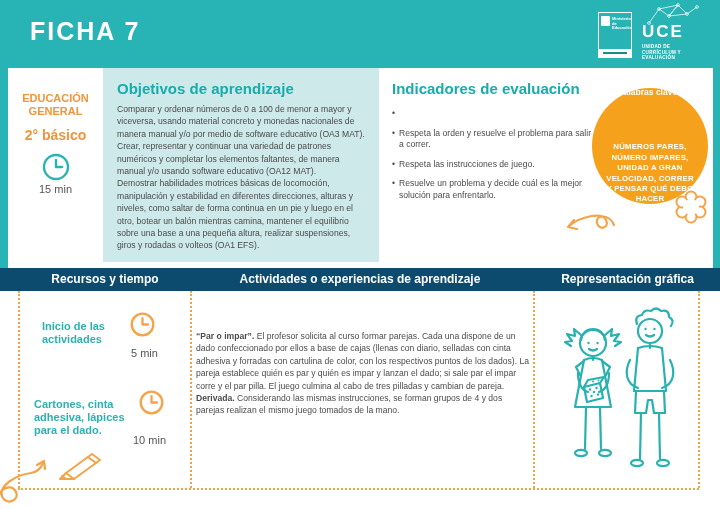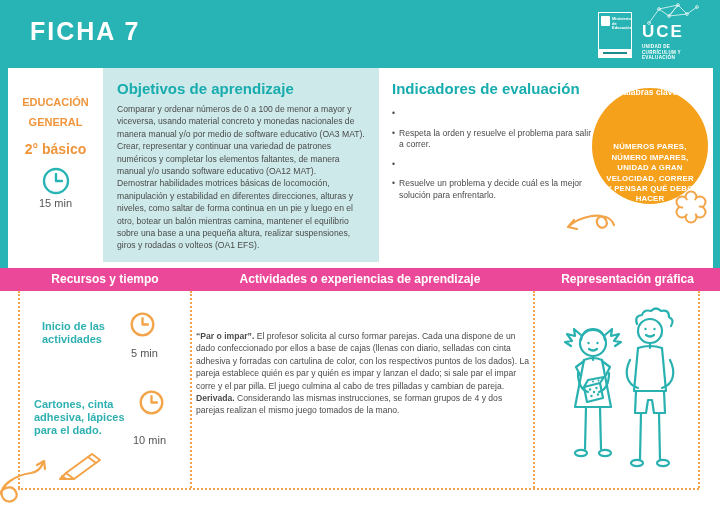--- a/index.html
+++ b/index.html
@@ -19,42 +19,42 @@
   .mineduc-strip i { display:block; margin:3px 4px; height:2px; background:#1d8b8b; }
   .uce-wrap { position:absolute; left:642px; top:22px; width:60px; }
   .uce-title { font-size:17px; font-weight:700; color:#fff; letter-spacing:2px; }
   .uce-sub { margin-top:2px; width:48px; font-size:4.6px; line-height:5.6px; color:#fff; font-weight:700; letter-spacing:0.3px; }
   .constellation { position:absolute; left:645px; top:1px; }
   
   .edge-l { position:absolute; left:0; top:68px; width:8px; height:200px; background:#28b4b4; }
   .edge-r { position:absolute; right:0; top:68px; width:7px; height:200px; background:#28b4b4; }
   
   .sidebar { position:absolute; left:8px; top:68px; width:95px; height:194px; text-align:center; }
-  .program { margin:24px auto 0; width:82px; font-size:11px; line-height:20px; font-weight:700; color:#f0953c; }
+  .program { margin:24px auto 0; width:82px; font-size:11px; line-height:13px; font-weight:700; color:#f0953c; }
   .grade { margin-top:9px; font-size:14px; font-weight:600; color:#f0953c; }
   .sidebar .clock { margin-top:9px; }
   .duration { margin-top:1px; font-size:11px; color:#555; }
   
   .objetivos { position:absolute; left:103px; top:68px; width:276px; height:194px; background:#cde9e9; padding:12px 14px; }
   .panel-h { font-size:15px; font-weight:800; color:#17acae; margin-bottom:6px; }
   .objetivos p { font-size:8.6px; line-height:12.4px; color:#4b4b4b; }
   
   .indicadores { position:absolute; left:392px; top:80px; width:200px; }
   .indicadores .panel-h { margin-bottom:11px; }
   .ind-item { display:flex; gap:4px; font-size:8.6px; line-height:11.5px; color:#4b4b4b; margin-bottom:8px; }
   
   .kw-circle { position:absolute; left:592px; top:88px; width:116px; height:116px; border-radius:50%;
     background:#f5a11c; display:flex; flex-direction:column; align-items:center; justify-content:center;
     text-align:center; padding:14px;gap:40px; }
   .kw-title { font-size:8.5px; font-weight:700; color:#fff; margin-bottom:5px; }
   .kw-body { font-size:7.8px; font-weight:700; color:#fff; line-height:10.4px; letter-spacing:0.2px; }
   .flower { position:absolute; left:674px; top:190px; }
   .curl { position:absolute; left:556px; top:209px; }
   
-  .band { position:absolute; left:0; top:268px; width:720px; height:23px; background:#ec4899; }
+  .band { position:absolute; left:0; top:268px; width:720px; height:23px; background:#0c4a6e; }
   .band span { position:absolute; top:4px; font-size:12px; font-weight:700; color:#fff; text-align:center; }
   .band-h1 { left:25px; width:160px; }
   .band-h2 { left:195px; width:330px; }
   .band-h3 { left:540px; width:175px; }
   
   .vline { position:absolute; top:291px; height:197px; width:0; border-left:2px dotted #f3a448; }
   .v1 { left:18px; } .v2 { left:190px; } .v3 { left:533px; } .v4 { left:698px; }
   .hline { position:absolute; left:18px; top:488px; width:681px; height:0; border-top:2px dotted #f3a448; }
   
   .rec-label { position:absolute; font-size:11px; line-height:13px; color:#2fb0b0; font-weight:600; }
@@ -132,20 +132,21 @@
     <div class="panel-h">Indicadores de evaluación</div>
     <div class="ind-item">
       <span>•</span>
     </div>
     <div class="ind-item">
       <span>•</span>
       <span>Respeta la orden y resuelve el problema para salir a correr.</span>
     </div>
     <div class="ind-item">
       <span>•</span>
+      <span>Respeta las instrucciones de juego.</span>
     </div>
     <div class="ind-item">
       <span>•</span>
       <span>Resuelve un problema y decide cuál es la mejor solución para enfrentarlo.</span>
     </div>
   </div>
 
   <div class="kw-circle">
     <div class="kw-title">Palabras claves</div>
     <div class="kw-body">NÚMEROS PARES, NÚMERO IMPARES, UNIDAD A GRAN VELOCIDAD, CORRER Y PENSAR QUÉ DEBO HACER</div>

